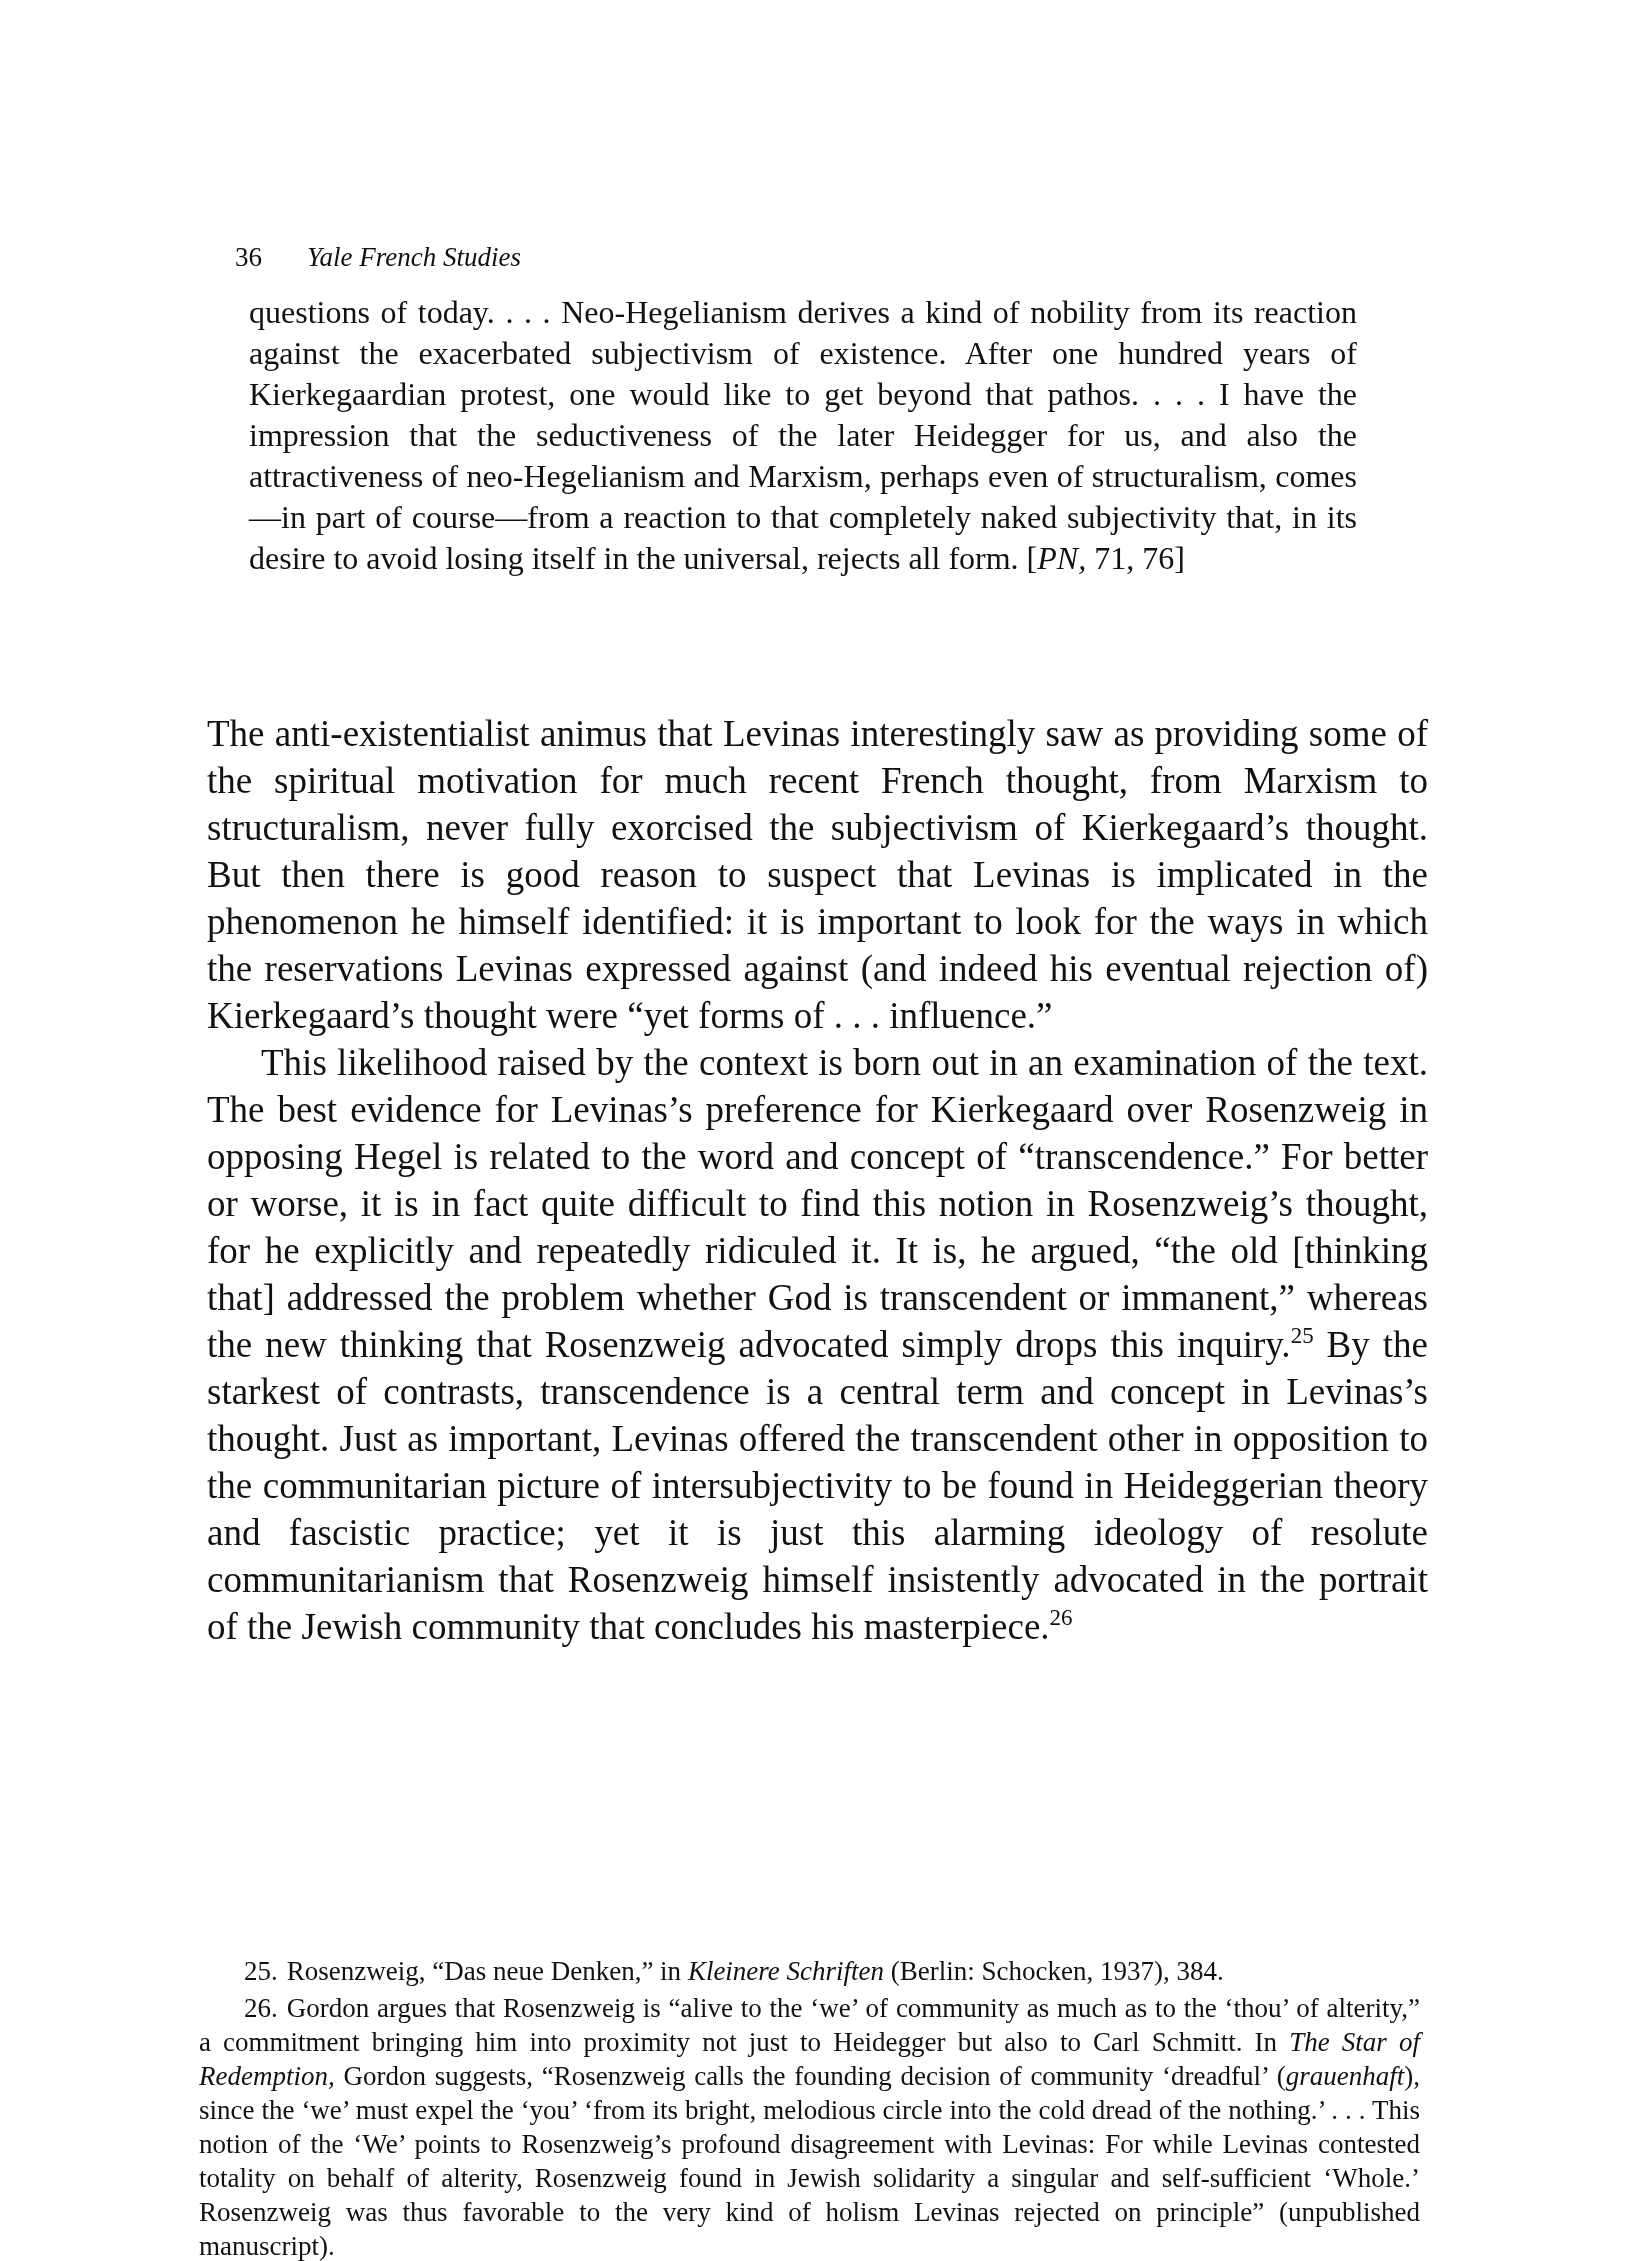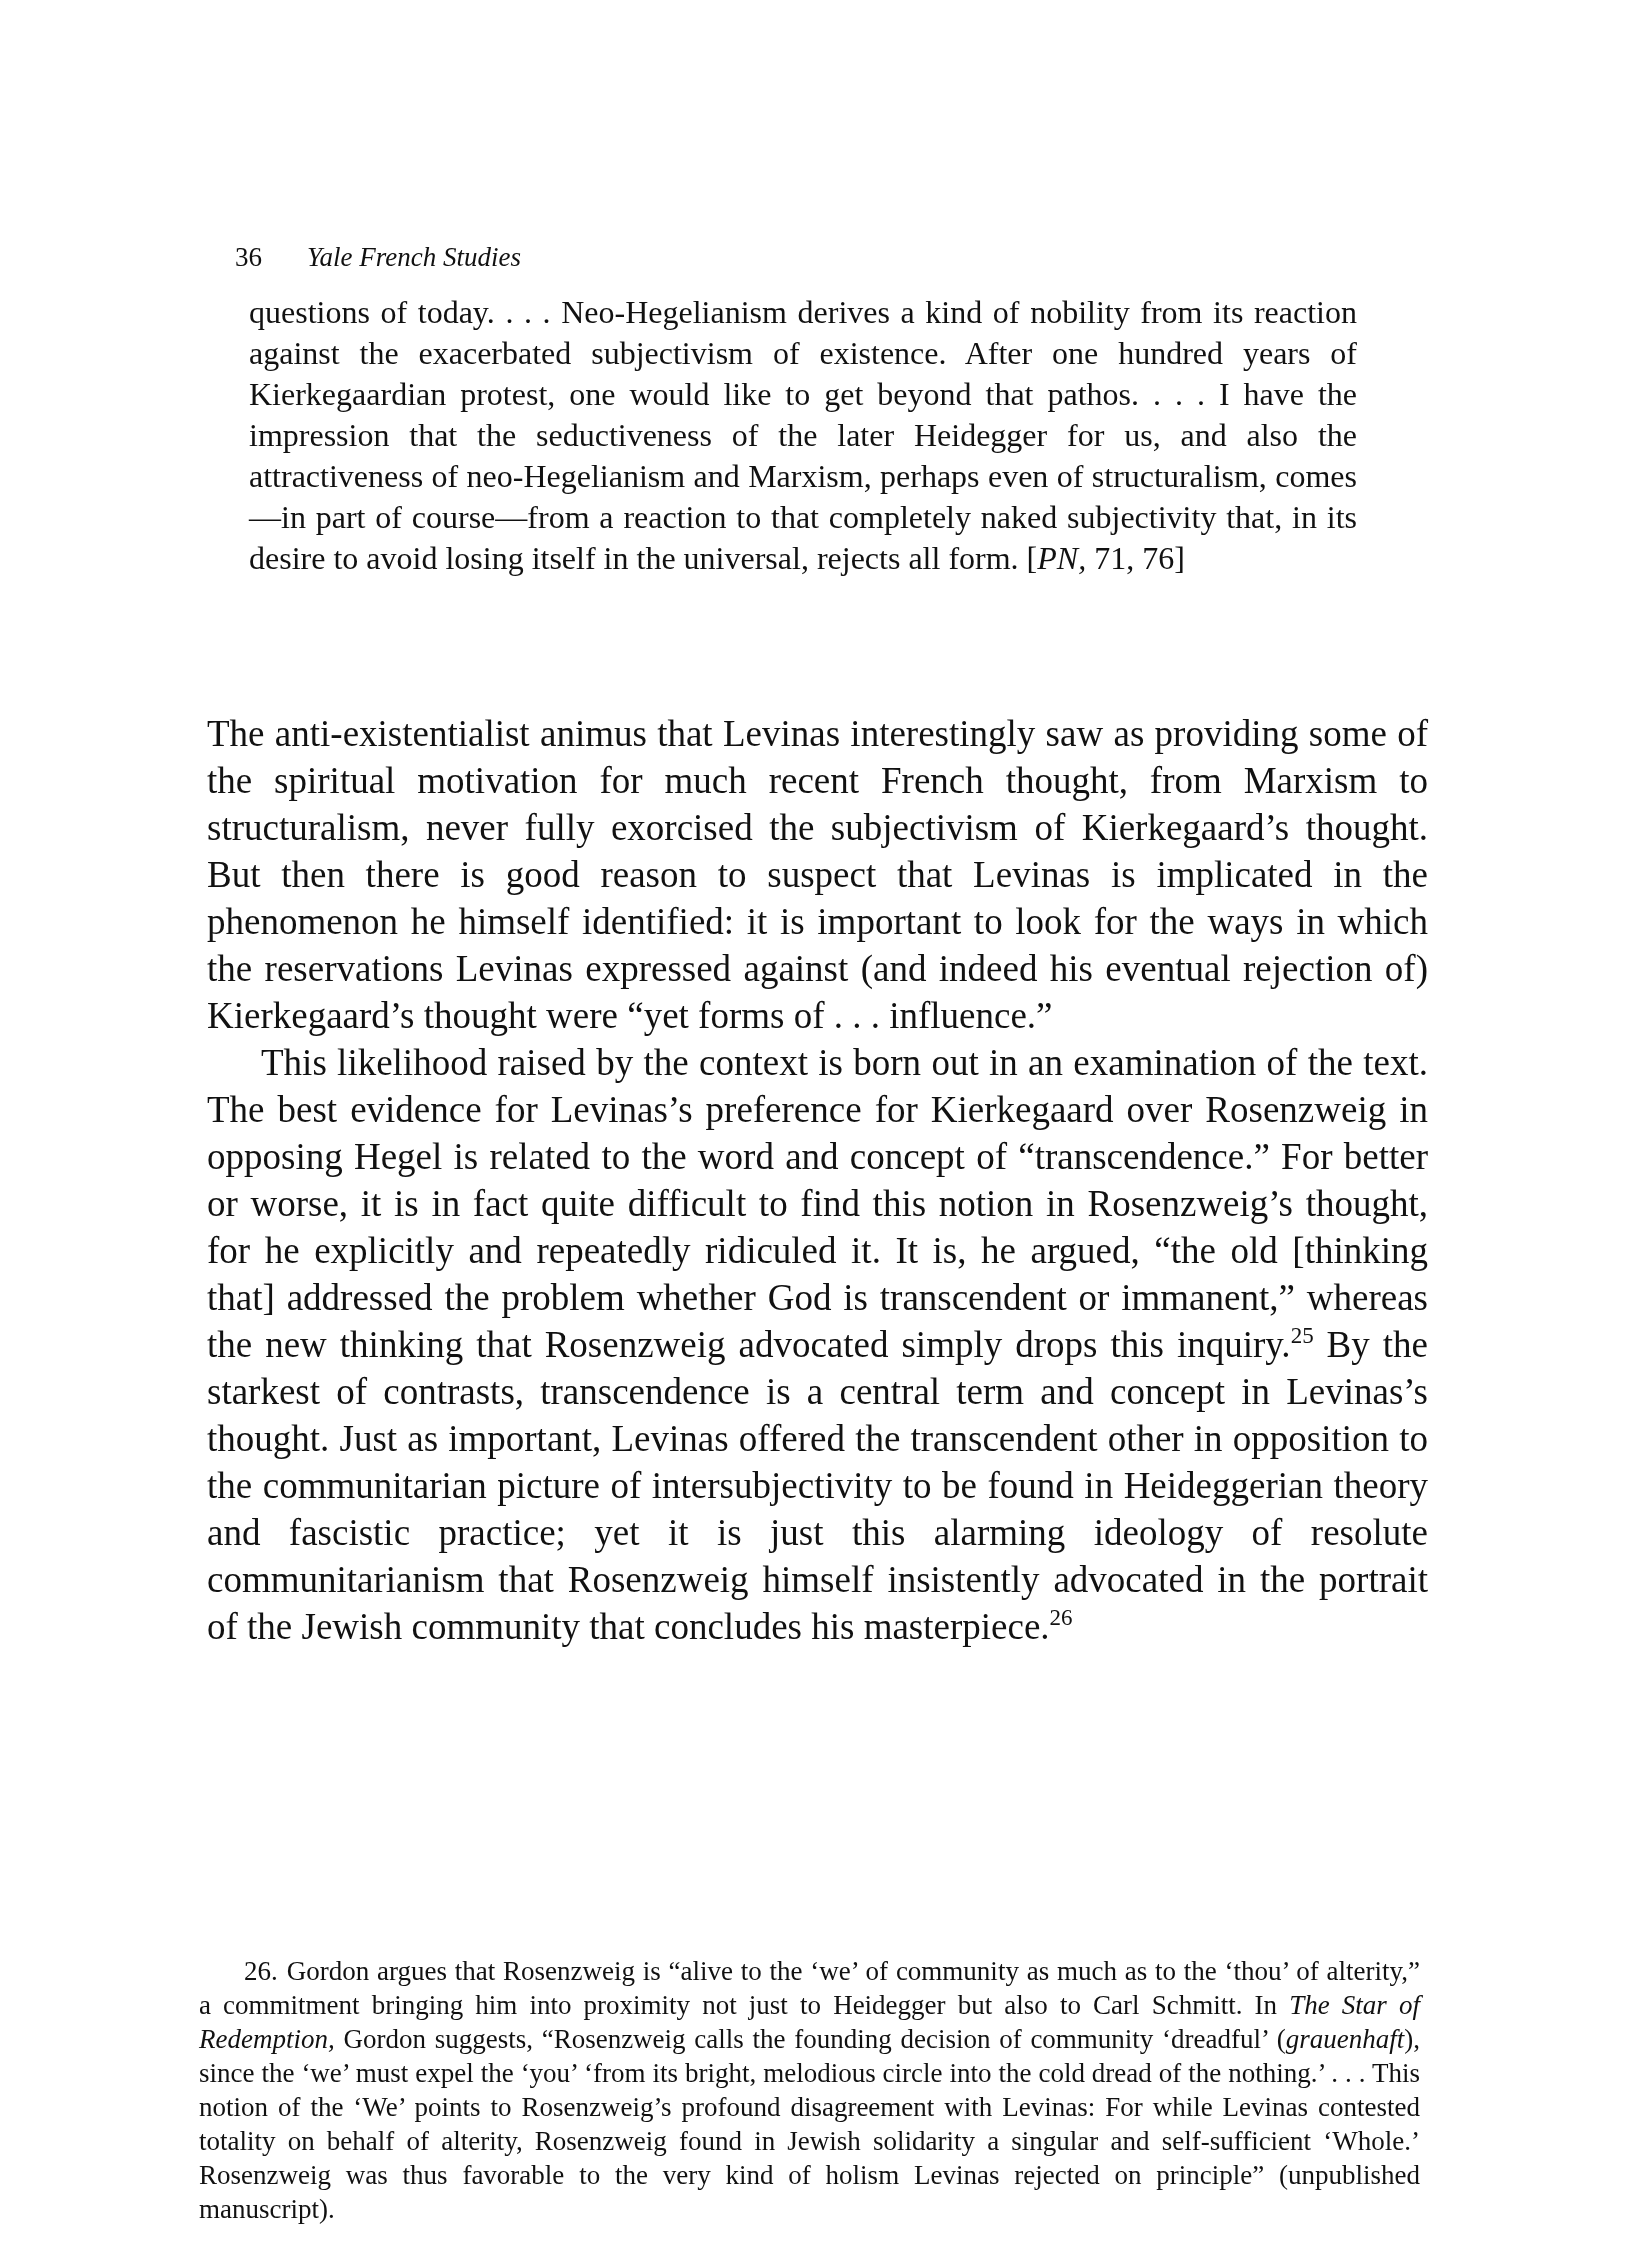--- a/index.html
+++ b/index.html
@@ -80,18 +80,21 @@
     <span>questions of today. . . . Neo-Hegelianism derives a kind of nobility from its reaction against the exacerbated subjectivism of existence. After one hundred years of Kierkegaardian protest, one would like to get beyond that pathos. . . . I have the impression that the seductiveness of the later Heidegger for us, and also the attractiveness of neo-Hegelianism and Marxism, perhaps even of structuralism, comes—in part of course—from a reaction to that completely naked subjectivity that, in its desire to avoid losing itself in the universal, rejects all form. </span><span>[</span><span class="cite-title">PN,</span><span> 71, 76]</span>
   </div>
 
   <div class="body-text">
     <p>The anti-existentialist animus that Levinas interestingly saw as pro­viding some of the spiritual motivation for much recent French thought, from Marxism to structuralism, never fully exorcised the sub­jectivism of Kierkegaard’s thought. But then there is good reason to sus­pect that Levinas is implicated in the phenomenon he himself identi­fied: it is important to look for the ways in which the reservations Levinas expressed against (and indeed his eventual rejection of) Kier­kegaard’s thought were “yet forms of . . . influence.”</p>
     <p><span>This likelihood raised by the context is born out in an examination of the text. The best evidence for Levinas’s preference for Kierkegaard over Rosenzweig in opposing Hegel is related to the word and concept of “transcendence.” For better or worse, it is in fact quite difficult to find this notion in Rosenzweig’s thought, for he explicitly and repeat­edly ridiculed it. It is, he argued, “the old [thinking that] addressed the problem whether God is transcendent or immanent,” whereas the new thinking that Rosenzweig advocated simply drops this inquiry.</span><sup>25</sup><span> By the starkest of contrasts, transcendence is a central term and concept in Levinas’s thought. Just as important, Levinas offered the transcen­dent other in opposition to the communitarian picture of intersubjec­tivity to be found in Heideggerian theory and fascistic practice; yet it is just this alarming ideology of resolute communitarianism that Rosenzweig himself insistently advocated in the portrait of the Jewish community that concludes his masterpiece.</span><sup>26</sup></p>
   </div>
 
   <div class="footnotes">
     <p>
+      <span class="num">25.</span><span>Rosenzweig, “Das neue Denken,” in </span><i>Kleinere Schriften</i><span> (Berlin: Schocken, 1937), 384.</span>
+    </p>
+    <p>
       <span class="num">26.</span><span>Gordon argues that Rosenzweig is “alive to the ‘we’ of community as much as to the ‘thou’ of alterity,” a commitment bringing him into proximity not just to Heidegger but also to Carl Schmitt. In </span><i>The Star of Redemption,</i><span> Gordon suggests, “Rosenzweig calls the founding decision of community ‘dreadful’ (</span><i>grauenhaft</i><span>), since the ‘we’ must expel the ‘you’ ‘from its bright, melodious circle into the cold dread of the nothing.’ . . . This notion of the ‘We’ points to Rosenzweig’s profound disagreement with Levinas: For while Levinas contested totality on behalf of alterity, Rosenzweig found in Jewish solidarity a singular and self-sufficient ‘Whole.’ Rosenzweig was thus favorable to the very kind of holism Levinas rejected on principle” (unpublished manuscript).</span>
     </p>
   </div>
 
 </div>
 
 
 </body></html>

